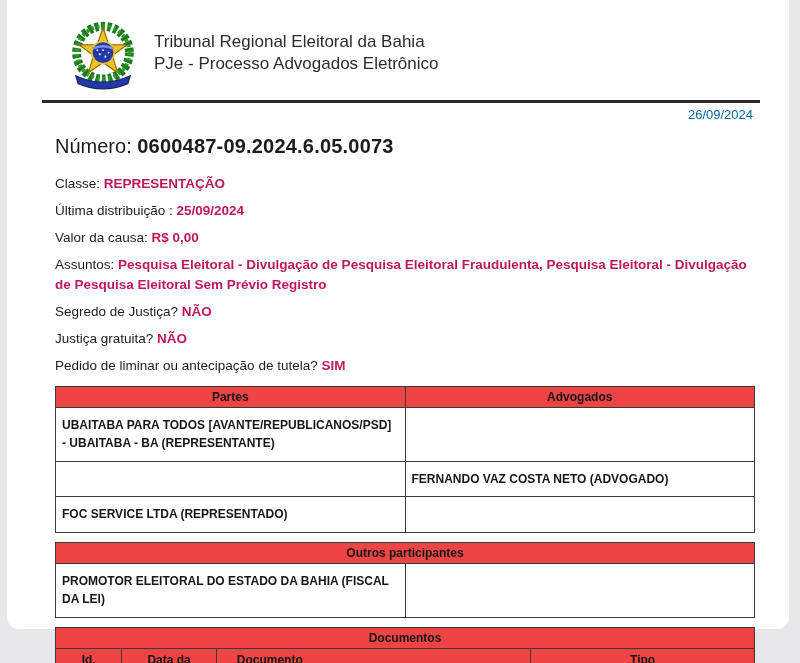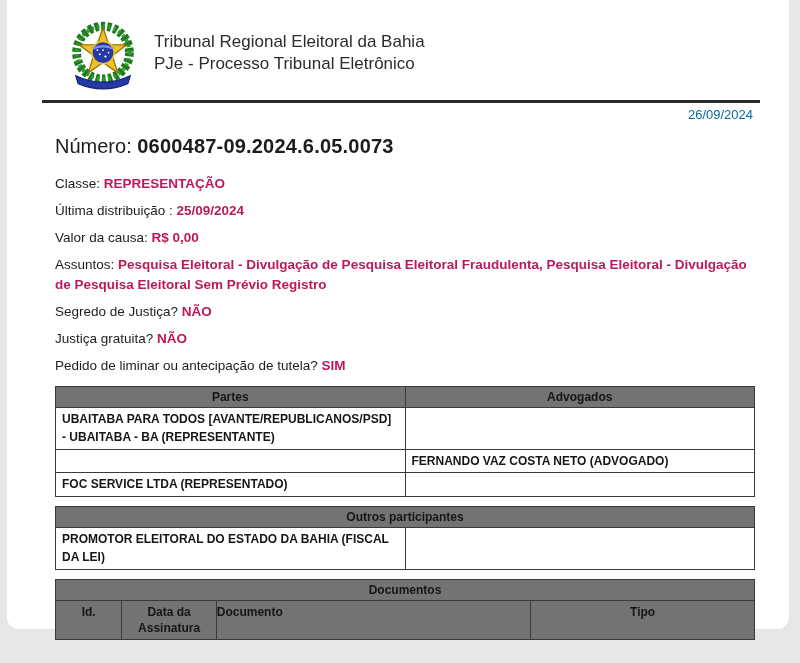--- a/index.html
+++ b/index.html
@@ -65,28 +65,28 @@
   
   table.tbl {
     width: 100%;
     border-collapse: collapse;
     table-layout: fixed;
     font-size: 12px;
     color: #161616;
   }
   table.tbl th, table.tbl td {
     border: 1px solid #3a3a3a;
-    padding: 2px 6px;
+    padding: 8px 6px;
   }
   table.tbl { border: 1.5px solid #3a3a3a; }
   table.tbl th {
-    background: #737373;
+    background: #ef4444;
     font-weight: bold;
     text-align: center;
-    padding: 3px 0;
+    padding: 3px 20px;
   }
   .tbl-partes { margin-top: 10px; }
   .tbl-partes td {
     font-weight: bold;
     padding: 5px 8px;
     line-height: 1.55;
   }
   .tbl-outros { margin-top: 9px; }
   .tbl-outros td {
     font-weight: bold;
@@ -114,21 +114,21 @@
           <circle cx="50" cy="47" r="14" fill="#2438a8" stroke="#f2c128" stroke-width="2"></circle>
           <path d="M37 42 Q50 36 63 42" stroke="#7b90ea" stroke-width="3" fill="none"></path>
           <circle cx="46" cy="49" r="1.3" fill="#ffffff"></circle>
           <circle cx="53" cy="52" r="1.3" fill="#ffffff"></circle>
           <circle cx="50" cy="44" r="1.1" fill="#ffffff"></circle>
           <circle cx="57" cy="47" r="1.1" fill="#ffffff"></circle>
           <circle cx="43" cy="44" r="1.1" fill="#ffffff"></circle>
         </svg>
         <div class="header-titles">
           <div>Tribunal Regional Eleitoral da Bahia</div>
-          <div>PJe - Processo Tribunal Eletrônico</div>
+          <div>PJe - Processo Advogados Eletrônico</div>
         </div>
       </div>
 
       <hr class="rule">
 
       <div class="doc-date">26/09/2024</div>
 
       <p class="numero"><span>Número:</span> <b>0600487-09.2024.6.05.0073</b></p>
 
       <div class="fields">

